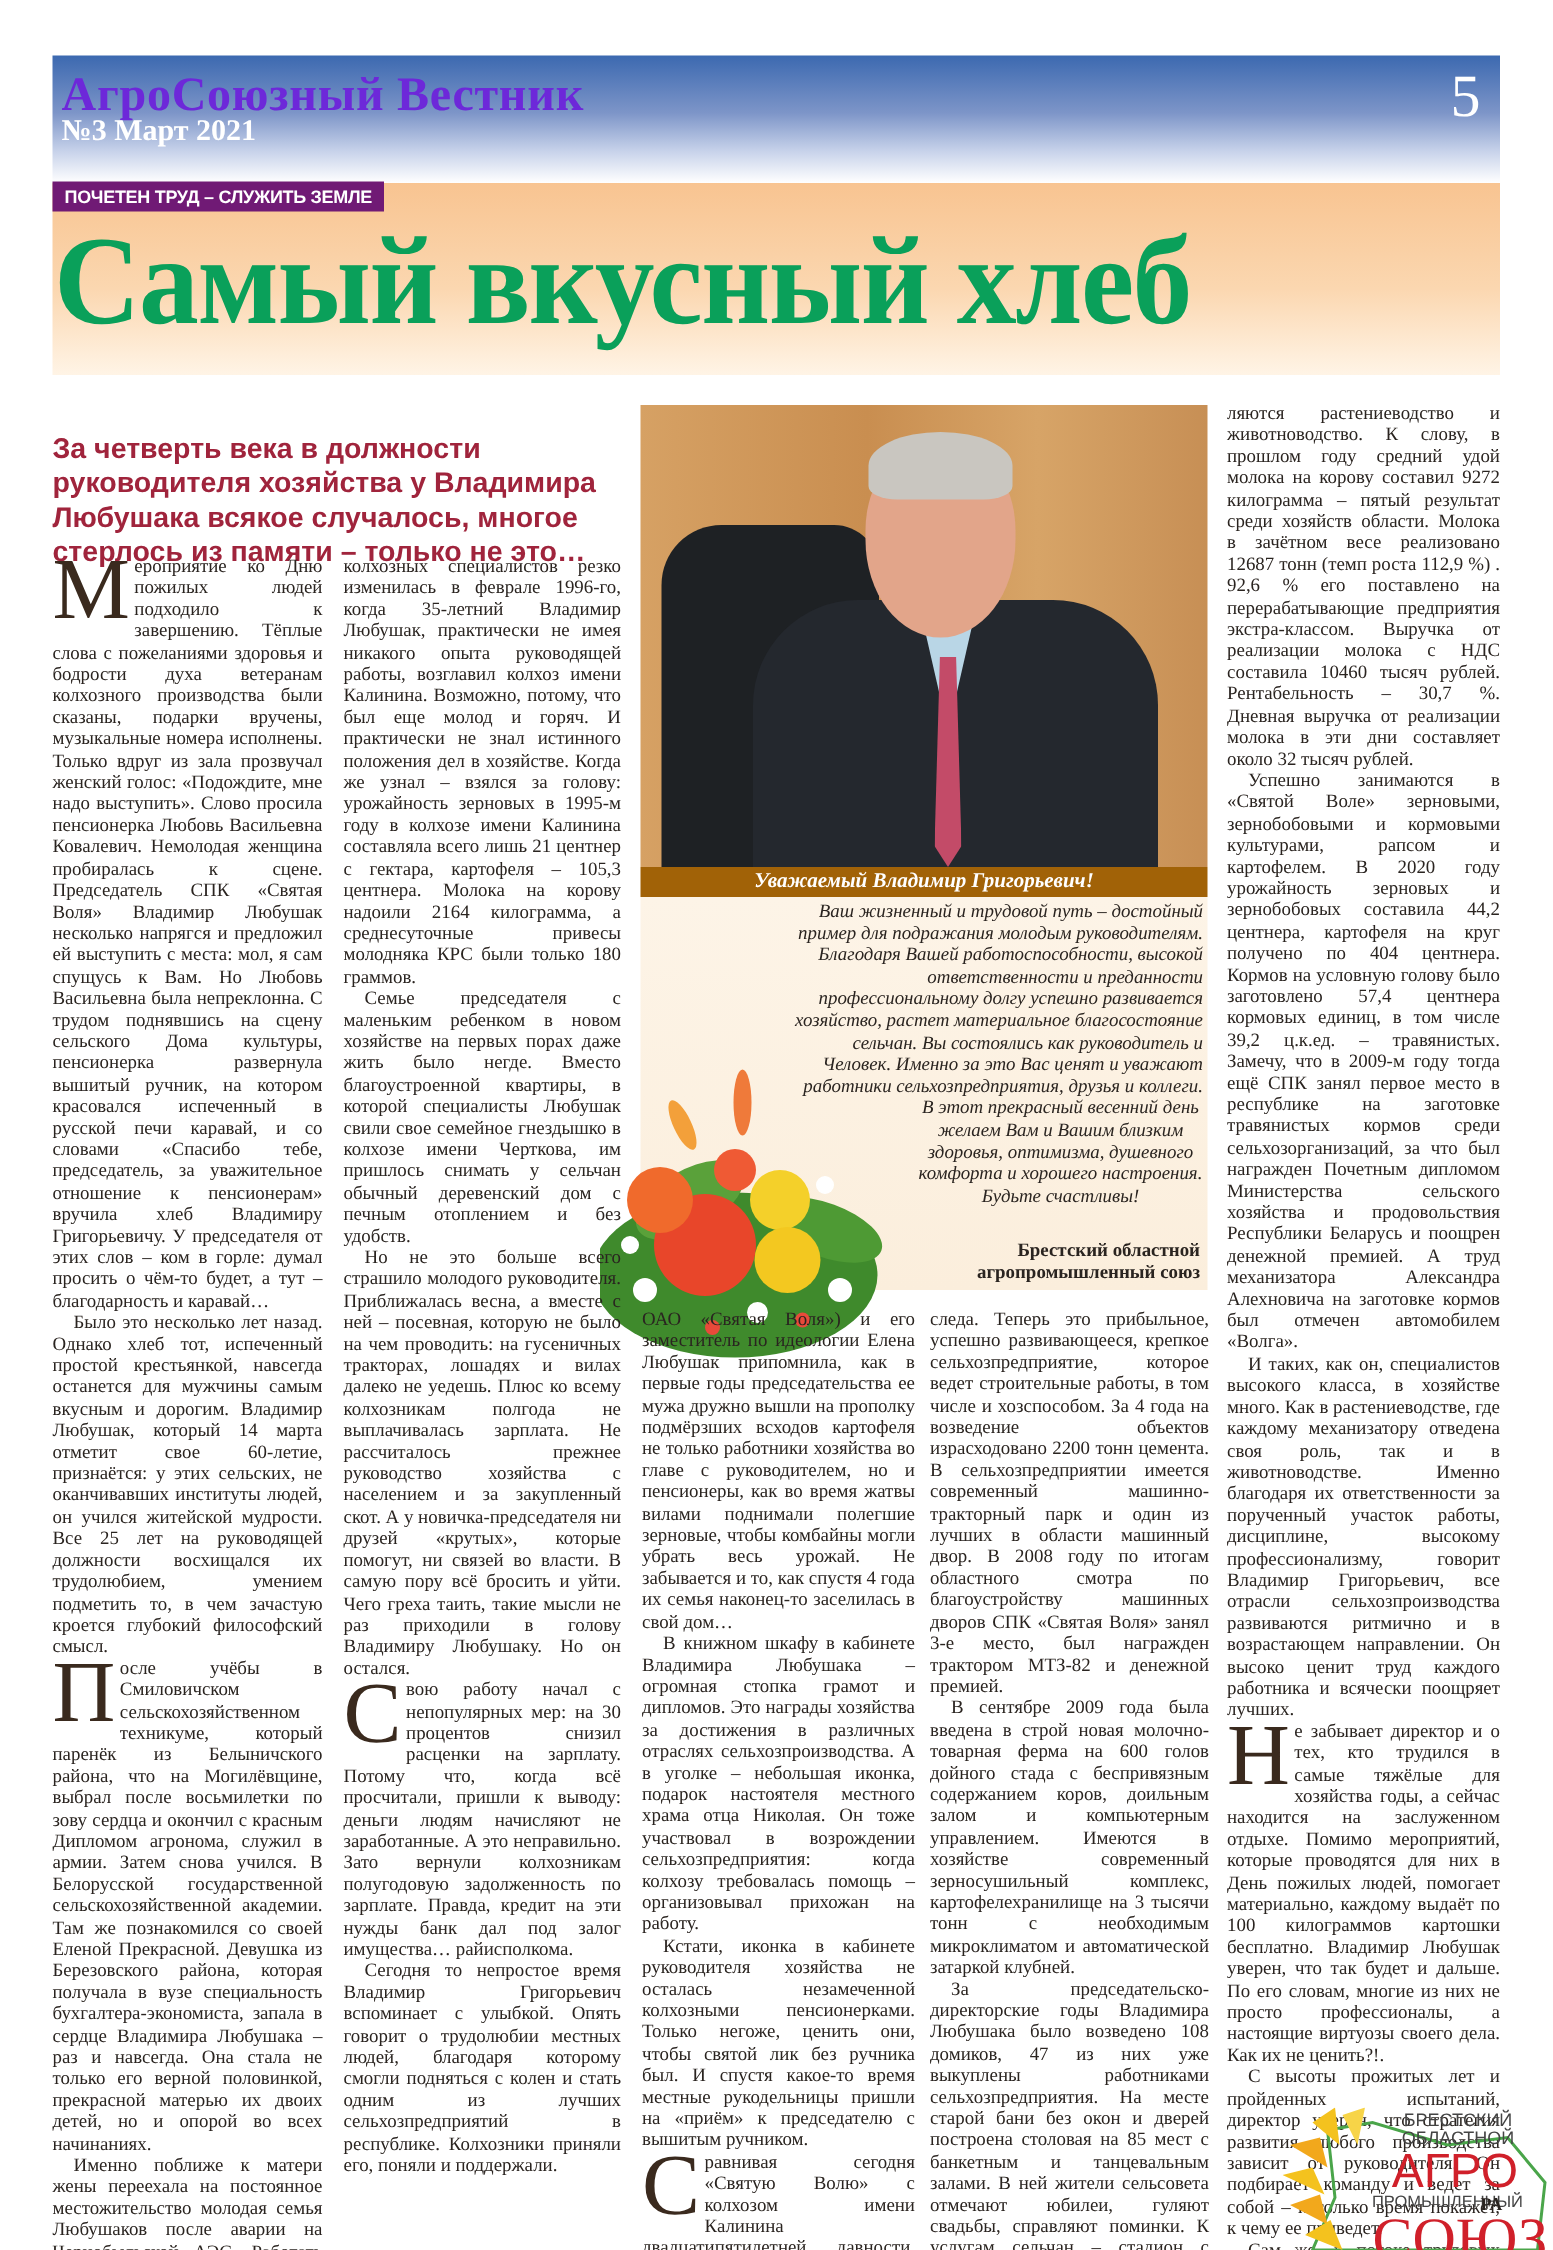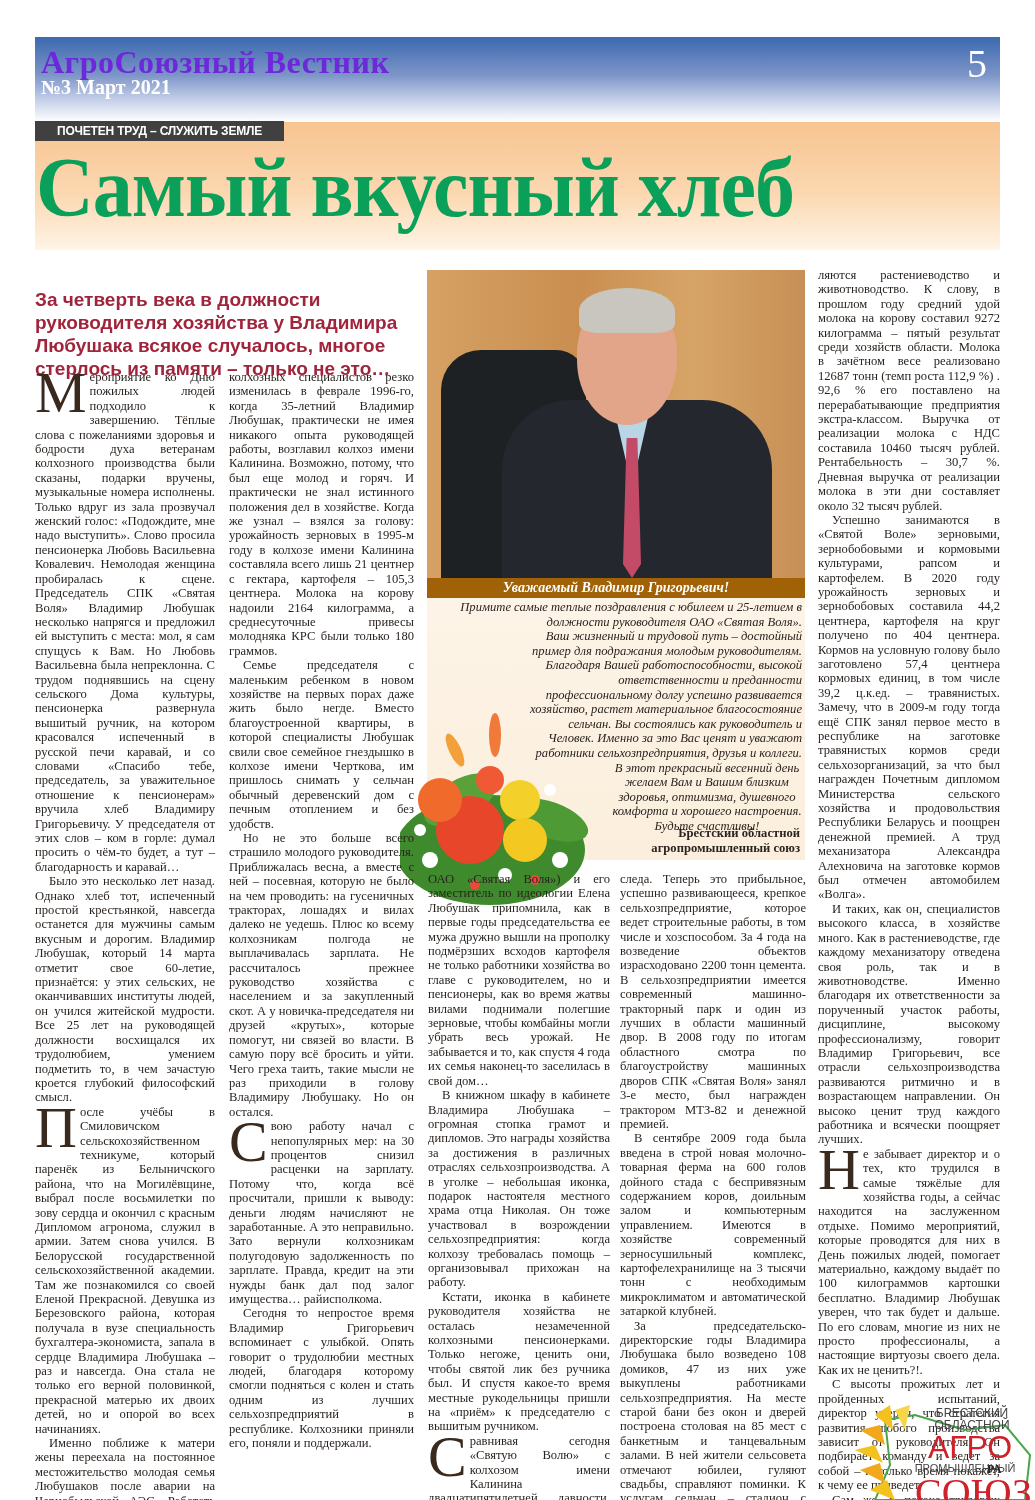--- a/index.html
+++ b/index.html
@@ -25,22 +25,22 @@
   }
   .page-number {
     position: absolute; left: 967px; top: 40px;
     font-family: "Liberation Serif", serif; font-size: 40px; color: #ffffff;
   }
   .orange-band {
     position: absolute; left: 35px; top: 122px; width: 965px; height: 128px;
     background: linear-gradient(to bottom, #f8c491 0%, #fbd7b0 55%, #fff4e6 100%);
   }
   .rubric {
-    position: absolute; left: 35px; top: 121px; height: 20px; padding: 0 22px;
-    background: #404040; color: #ffffff;
+    position: absolute; left: 35px; top: 121px; height: 20px; padding: 0 8px;
+    background: #701a75; color: #ffffff;
     font-family: "Liberation Sans", sans-serif; font-weight: bold; font-size: 12px;
     line-height: 20px; letter-spacing: -0.2px;
   }
   .headline {
     position: absolute; left: 36px; top: 146px;
     font-family: "Liberation Serif", serif; font-weight: bold; font-size: 84px;
     color: #0aa05a; letter-spacing: -1px; line-height: 1;
     transform: scaleX(0.95); transform-origin: left top;
   }
   .lead {
@@ -159,21 +159,20 @@
   <circle cx="105" cy="225" r="7" fill="#ffffff"></circle>
   <circle cx="150" cy="140" r="6" fill="#ffffff"></circle>
   <circle cx="20" cy="180" r="6" fill="#ffffff"></circle>
   <circle cx="135" cy="230" r="5" fill="#e94a3a"></circle>
   <circle cx="75" cy="235" r="5" fill="#e94a3a"></circle>
   <ellipse cx="95" cy="85" rx="6" ry="22" fill="#ef7a3a"></ellipse>
   <ellipse cx="55" cy="100" rx="6" ry="18" fill="#f3a03a" transform="rotate(-25 55 100)"></ellipse>
 </svg>
 
 <div class="greet-text">
-  <p>Примите самые теплые поздравления с юбилеем и 25-летием в должности руководителя  ОАО «Святая Воля».</p>
   <p style="padding-left:90px;">Ваш жизненный и трудовой путь – достойный пример для подражания молодым руководителям. Благодаря Вашей работоспособности,  высокой ответственности и преданности профессиональному долгу успешно развивается хозяйство, растет материальное благосостояние сельчан.  Вы состоялись как руководитель и Человек. Именно за это Вас ценят и уважают  работники сельхозпредприятия, друзья и коллеги.</p>
   <p style="padding-left:180px;text-align:center;">В этот прекрасный весенний день желаем Вам и Вашим близким здоровья, оптимизма, душевного комфорта  и хорошего настроения. Будьте счастливы!</p>
 </div>
 <div class="signature">
   <div>Брестский областной</div>
   <div>агропромышленный союз</div>
 </div>
 
 <div class="col c1">
     <p class="noindent"><span class="dropcap">М</span><span>ероприятие ко Дню пожилых людей подходило к завершению. Тёплые слова с пожеланиями здоровья и бодрости духа ветеранам колхозного производства были сказаны, подарки вручены, музыкальные номера исполнены. Только вдруг из зала прозвучал женский голос: «Подождите, мне надо выступить». Слово просила пенсионерка Любовь Васильевна Ковалевич. Немолодая женщина пробиралась к сцене. Председатель СПК «Святая Воля» Владимир Любушак несколько напрягся и предложил ей выступить с места: мол, я сам спущусь к Вам. Но Любовь Васильевна была непреклонна. С трудом поднявшись на сцену сельского Дома культуры, пенсионерка развернула вышитый ручник, на котором красовался испеченный в русской печи каравай, и со словами «Спасибо тебе, председатель, за уважительное отношение к пенсионерам» вручила хлеб  Владимиру Григорьевичу. У председателя от этих слов – ком в горле: думал просить о чём-то будет, а тут – благодарность и каравай…</span></p>

